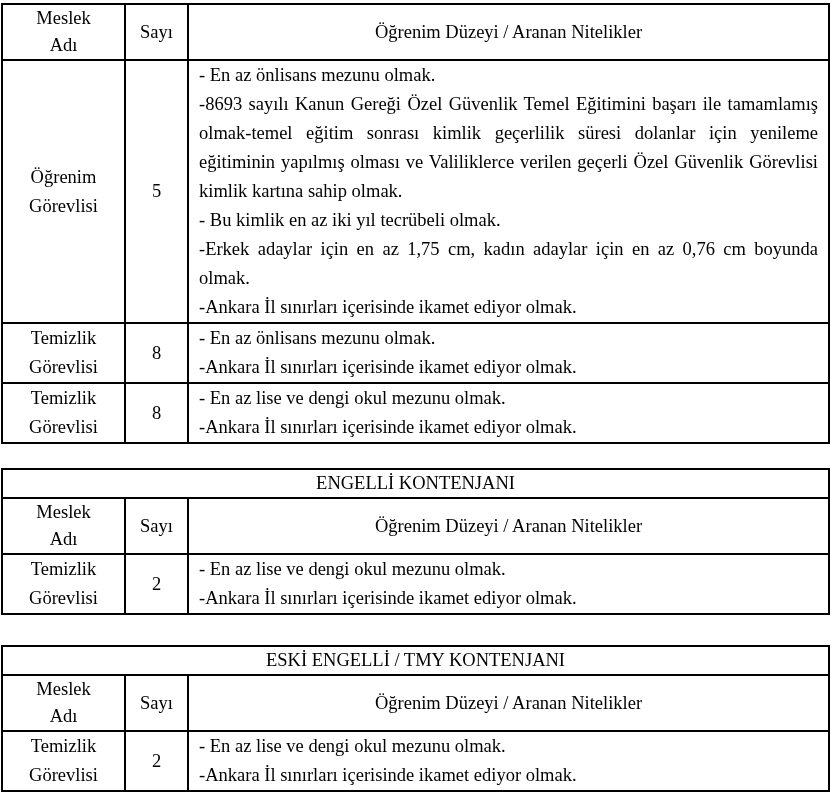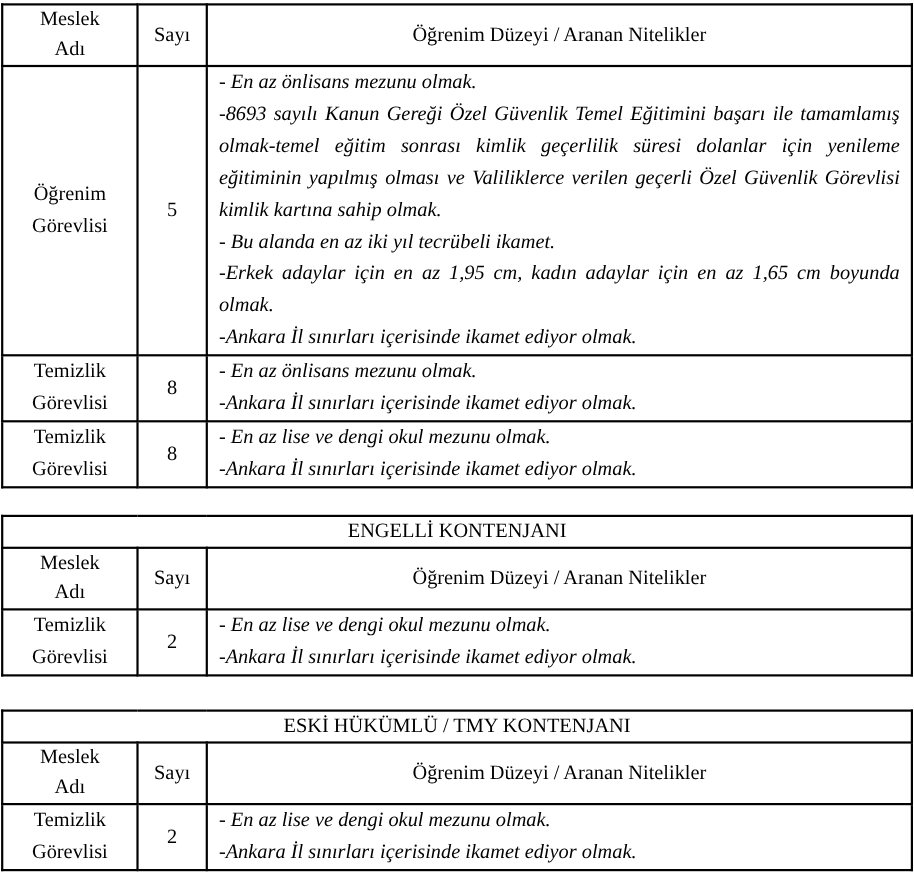--- a/index.html
+++ b/index.html
@@ -3,21 +3,21 @@
   <meta charset="utf-8">
   <style>
     html, body { margin: 0; padding: 0; background: #ffffff; }
     body { width: 831px; height: 799px; position: relative; overflow: hidden;
       font-family: "Liberation Serif", "DejaVu Serif", serif; color: #000; font-size: 18.5px; }
     table { position: absolute; left: 1px; width: 827px; border-collapse: collapse; table-layout: fixed; }
     td { border: 2px solid #000; padding: 0; vertical-align: middle; line-height: 29px; }
     col.c1 { width: 123px; } col.c2 { width: 63px; } col.c3 { width: 641px; }
     .ctr { text-align: center; }
     .hdr-top { line-height: 27px; border-radius: 13px; }
-    .desc { padding: 0 10px 0 10px; text-align: justify; font-style: italic; }
+    .desc { padding: 0 10px 0 10px; text-align: justify; }
     .desc div { line-height: 29px; }
     .title { text-align: center; height: 27px; line-height: 27px; border-radius: 11px; }
     #t1 { top: 3px; }
     #t2 { top: 468px; }
     #t3 { top: 645px; }
     .h-head { height: 55px; }
     .h-row { height: 56px; }
   </style>
 </head>
 <body>
@@ -39,22 +39,22 @@
   </tr>
   <tr style="height:259px">
     <td class="ctr">
           <div>Öğrenim</div>
           <div>Görevlisi</div>
         </td>
     <td class="ctr">5</td>
     <td class="desc">
       <div>- En az önlisans mezunu olmak.</div>
       <div>-8693 sayılı Kanun Gereği Özel Güvenlik Temel Eğitimini başarı ile tamamlamış olmak-temel eğitim sonrası kimlik geçerlilik süresi dolanlar için yenileme eğitiminin yapılmış olması ve Valiliklerce verilen geçerli Özel Güvenlik Görevlisi kimlik kartına sahip olmak.</div>
-      <div>- Bu alanda en az iki yıl tecrübeli ikamet.</div>
-      <div>-Erkek adaylar için en az 1,95 cm, kadın adaylar için en az 1,65 cm boyunda olmak.</div>
+      <div>- Bu kimlik en az iki yıl tecrübeli olmak.</div>
+      <div>-Erkek adaylar için en az 1,75 cm, kadın adaylar için en az 0,76 cm boyunda olmak.</div>
       <div>-Ankara İl sınırları içerisinde ikamet ediyor olmak.</div>
     </td>
   </tr>
   <tr class="h-row">
     <td class="ctr">
           <div>Temizlik</div>
           <div>Görevlisi</div>
         </td>
     <td class="ctr">8</td>
     <td class="desc">
@@ -109,21 +109,21 @@
   </table>
 
 <table id="t3">
   <colgroup>
       <col class="c1">
       <col class="c2">
       <col class="c3">
     </colgroup>
   <tbody>
       <tr>
-    <td colspan="3" class="title">ESKİ HÜKÜMLÜ / TMY KONTENJANI</td>
+    <td colspan="3" class="title">ESKİ ENGELLİ / TMY KONTENJANI</td>
   </tr>
   <tr class="h-head">
     <td class="ctr hdr-top">
           <div>Meslek</div>
           <div>Adı</div>
         </td>
     <td class="ctr">Sayı</td>
     <td class="ctr">Öğrenim Düzeyi / Aranan Nitelikler</td>
   </tr>
   <tr class="h-row">

